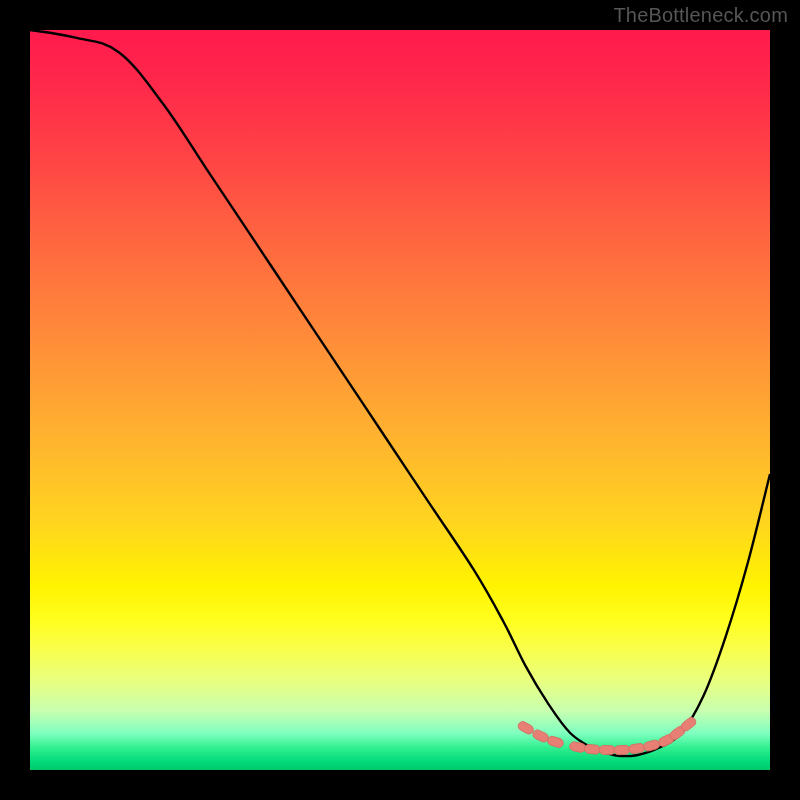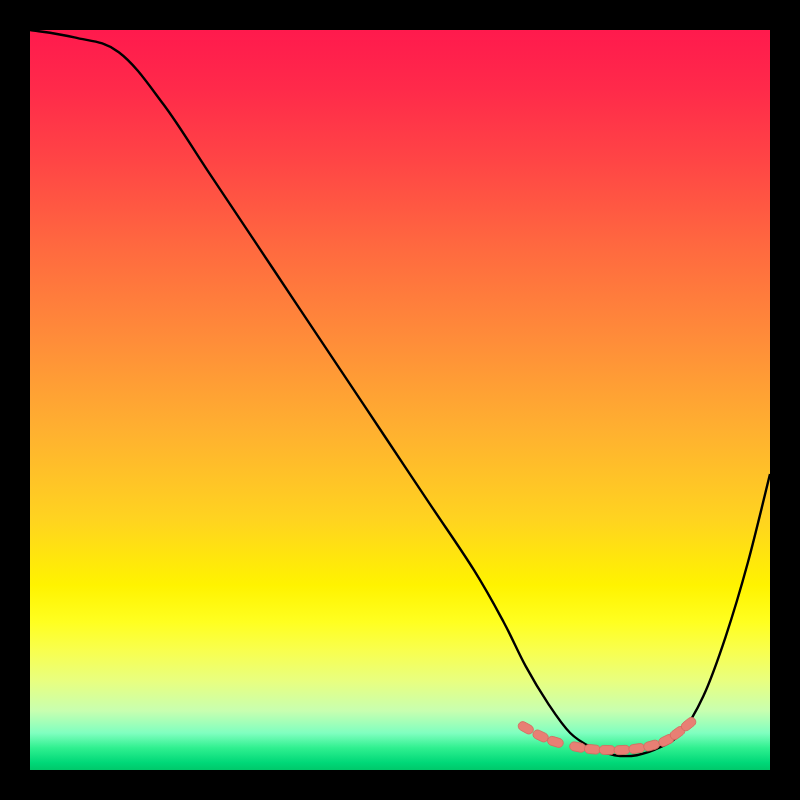--- a/index.html
+++ b/index.html
@@ -56,20 +56,21 @@
     inset: 0;
     width: 740px;
     height: 740px;
     overflow: visible;
   }
 </style>
 </head>
 <body>
 
 <div class="container">
+  <div class="attribution">TheBottleneck.com</div>
 
   <div class="plot-area">
     <div class="gradient"></div>
     <svg class="curve" viewBox="0 0 740 740" preserveAspectRatio="none">
       <path id="main-curve" fill="none" stroke="#000" stroke-width="2.4" d="M 0.00 0.00 C 7.99 1.33, 28.42 3.40, 44.40 7.40 C 60.38 11.40, 72.82 10.21, 88.80 22.20 C 104.78 34.19, 117.22 52.69, 133.20 74.00 C 149.18 95.31, 161.62 116.62, 177.60 140.60 C 193.58 164.58, 206.02 183.22, 222.00 207.20 C 237.98 231.18, 250.42 249.82, 266.40 273.80 C 282.38 297.78, 294.82 316.42, 310.80 340.40 C 326.78 364.38, 339.22 383.02, 355.20 407.00 C 371.18 430.98, 383.62 449.62, 399.60 473.60 C 415.58 497.58, 430.68 518.89, 444.00 540.20 C 457.32 561.51, 464.28 574.68, 473.60 592.00 C 482.92 609.32, 487.81 621.75, 495.80 636.40 C 503.79 651.05, 510.01 661.41, 518.00 673.40 C 525.99 685.39, 532.21 695.01, 540.20 703.00 C 548.19 710.99, 554.41 713.80, 562.40 717.80 C 570.39 721.80, 576.61 723.87, 584.60 725.20 C 592.59 726.53, 598.81 726.53, 606.80 725.20 C 614.79 723.87, 621.01 721.80, 629.00 717.80 C 636.99 713.80, 643.21 712.32, 651.20 703.00 C 659.19 693.68, 665.41 683.32, 673.40 666.00 C 681.39 648.68, 687.61 630.78, 695.60 606.80 C 703.59 582.82, 709.81 562.10, 717.80 532.80 C 725.79 503.50, 736.00 459.98, 740.00 444.00"></path>
       <g id="markers">
           <rect x="487.80" y="693.32" width="16" height="9" rx="4.5" ry="4.5" fill="#e87f74" stroke="#d66a5f" stroke-width="0.8" transform="rotate(28.8 495.80 697.82)"></rect>
           <rect x="502.60" y="701.46" width="16" height="9" rx="4.5" ry="4.5" fill="#e87f74" stroke="#d66a5f" stroke-width="0.8" transform="rotate(25.4 510.60 705.96)"></rect>
           <rect x="517.40" y="707.38" width="16" height="9" rx="4.5" ry="4.5" fill="#e87f74" stroke="#d66a5f" stroke-width="0.8" transform="rotate(16.7 525.40 711.88)"></rect>
           <rect x="539.60" y="712.56" width="16" height="9" rx="4.5" ry="4.5" fill="#e87f74" stroke="#d66a5f" stroke-width="0.8" transform="rotate(11.3 547.60 717.06)"></rect>

